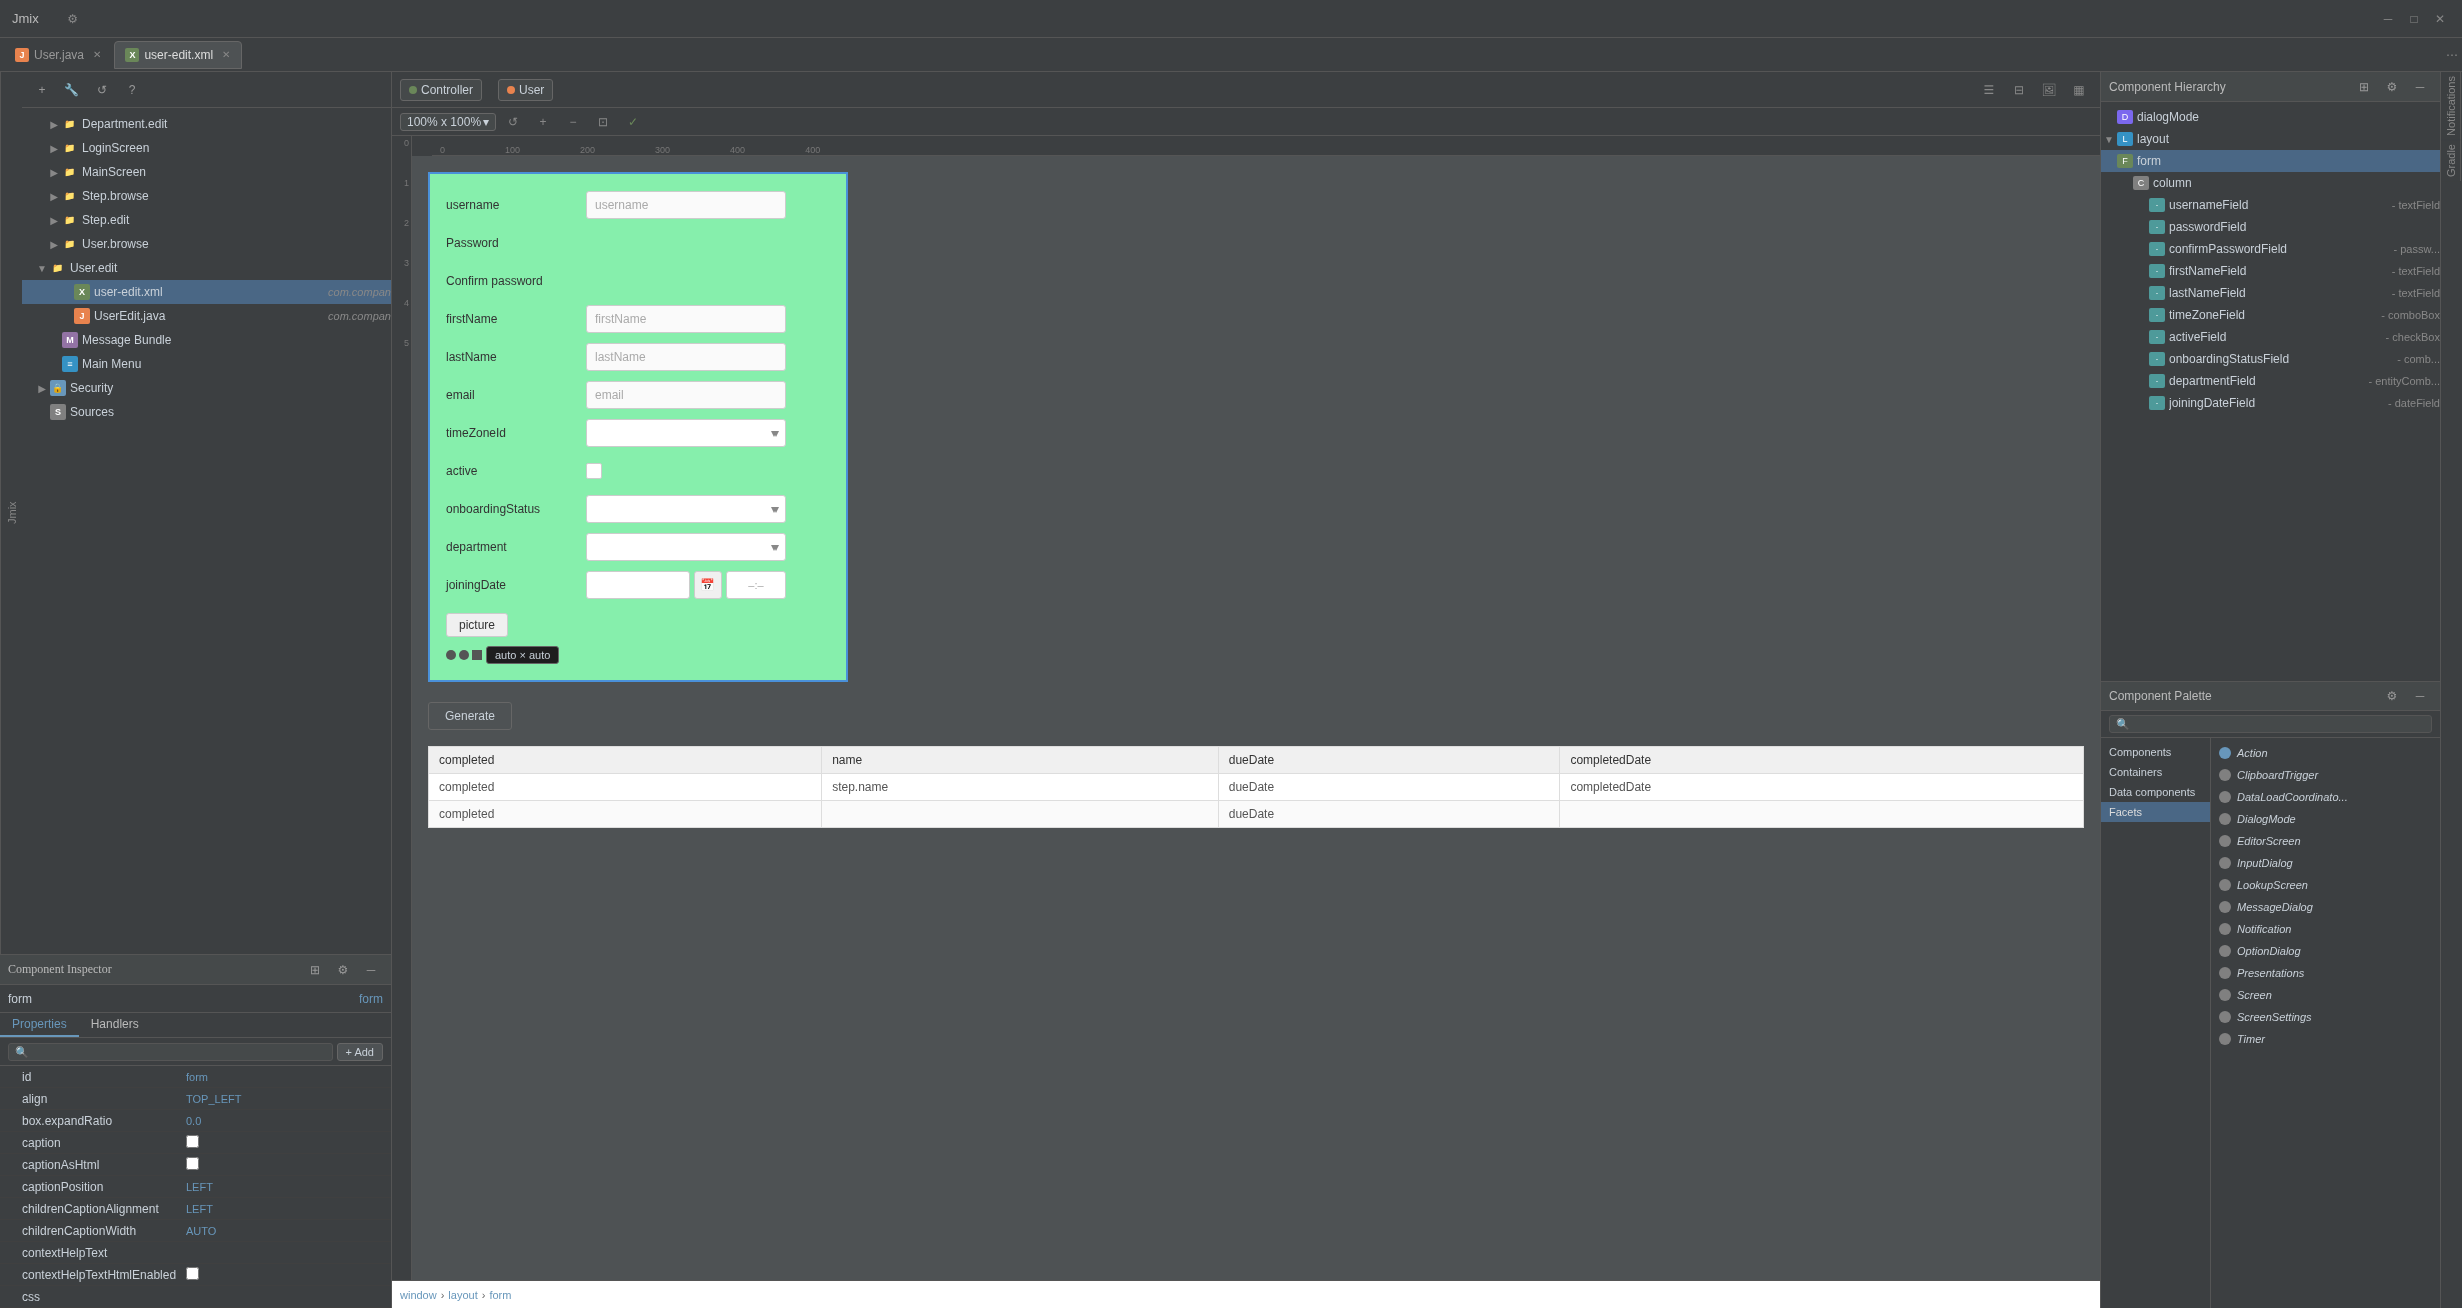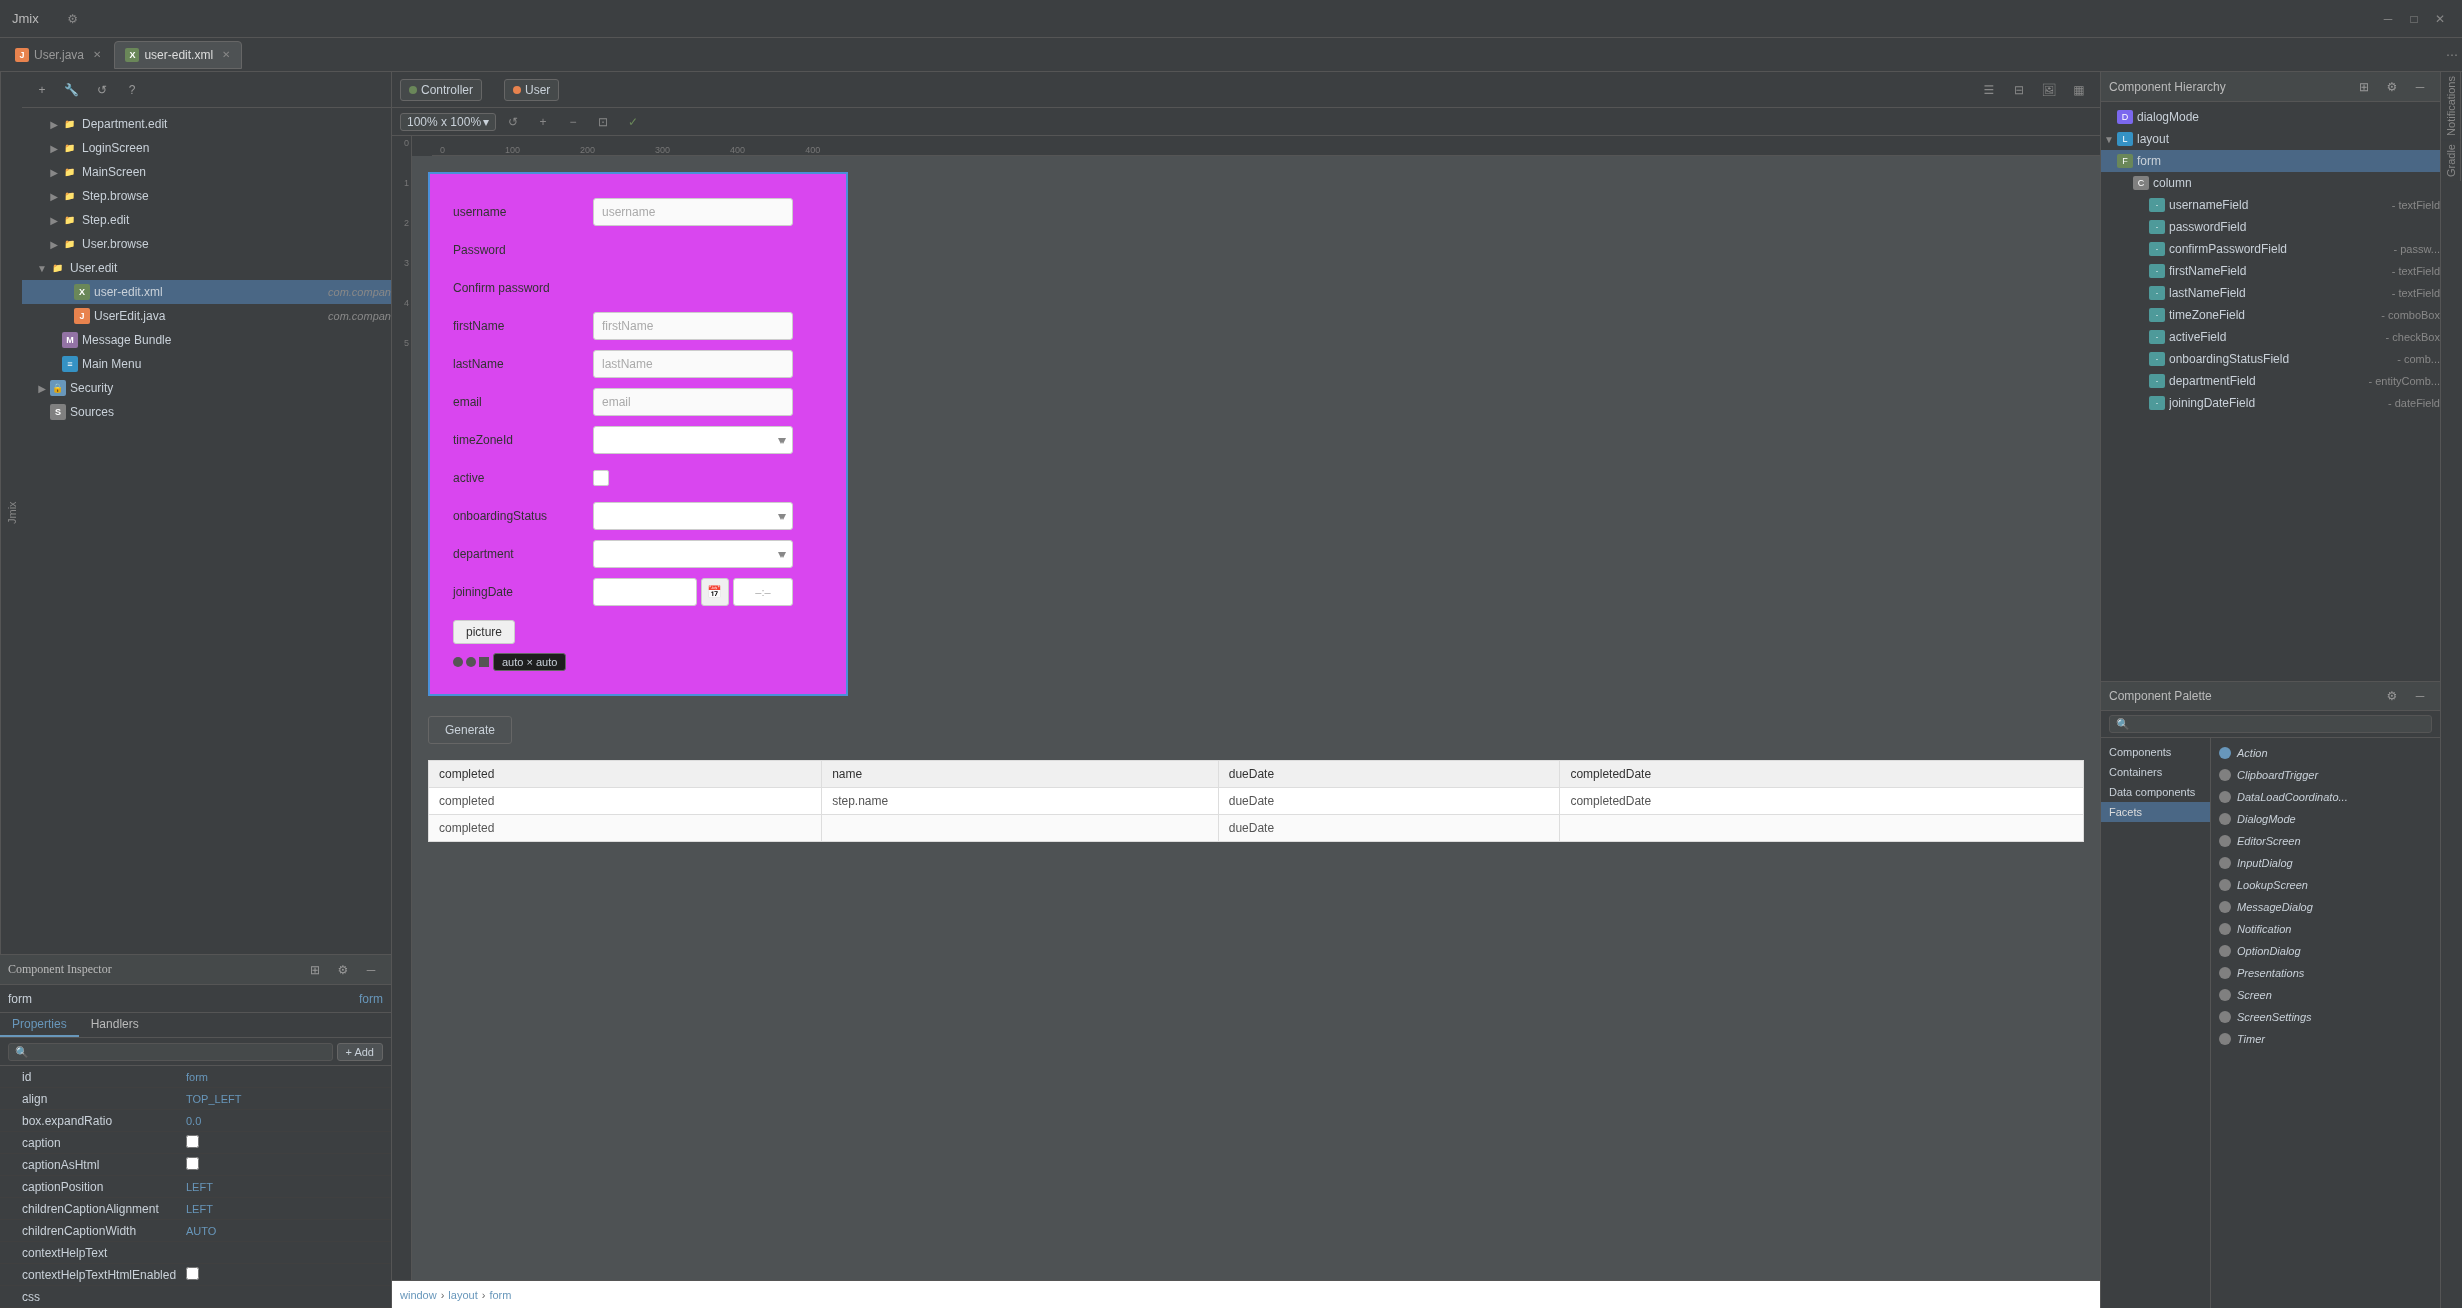--- a/index.html
+++ b/index.html
@@ -54,32 +54,32 @@
     .inspector-search input { flex: 1; background: #45494a; border: 1px solid #555; border-radius: 3px; padding: 2px 6px; font-size: 11px; color: #c9d1d9; outline: none; }
     .add-btn { background: #4e5254; border: 1px solid #666; border-radius: 3px; padding: 2px 8px; font-size: 11px; color: #c9d1d9; cursor: pointer; }
 
     .properties-table { flex: 1; overflow-y: auto; }
     .prop-row { display: flex; align-items: center; height: 22px; border-bottom: 1px solid #404040; }
     .prop-name { width: 180px; padding: 0 22px; font-size: 12px; color: #c9d1d9; flex-shrink: 0; }
     .prop-value { flex: 1; padding: 0 6px; font-size: 11px; color: #6897BB; }
     .prop-value.bool { color: #c9d1d9; }
     .prop-value input[type=checkbox] { cursor: pointer; }
     .editor-toolbar { display: flex; align-items: center; height: 36px; padding: 0 8px; gap: 4px; border-bottom: 1px solid #555; background: #3c3f41; }
-    .editor-toolbar-left { display: flex; align-items: center; gap: 22px; flex: 1; }
+    .editor-toolbar-left { display: flex; align-items: center; gap: 16px; flex: 1; }
     .controller-btn { display: flex; align-items: center; gap: 4px; padding: 3px 8px; background: #45494a; border: 1px solid #666; border-radius: 3px; cursor: pointer; font-size: 12px; color: #c9d1d9; }
     .controller-btn .dot { width: 8px; height: 8px; border-radius: 50%; background: #6a8759; }
     .user-btn { display: flex; align-items: center; gap: 4px; padding: 3px 8px; background: #45494a; border: 1px solid #666; border-radius: 3px; cursor: pointer; font-size: 12px; color: #c9d1d9; }
     .user-btn .dot { width: 8px; height: 8px; border-radius: 50%; background: #e8834e; }
     .editor-toolbar-right { display: flex; align-items: center; gap: 4px; }
     .toolbar-icon-btn { width: 26px; height: 26px; display: flex; align-items: center; justify-content: center; cursor: pointer; color: #888; border-radius: 3px; }
 
     
     .zoom-bar { display: flex; align-items: center; gap: 4px; padding: 0 8px; height: 28px; background: #3c3f41; border-bottom: 1px solid #555; }
     .zoom-control { display: flex; align-items: center; gap: 2px; background: #45494a; border: 1px solid #666; border-radius: 3px; padding: 1px 6px; font-size: 12px; }
-    .form-preview { background: #d946ef; border: 2px solid #4a90d9; min-width: 420px; display: inline-block; padding: 23px; position: relative; }
+    .form-preview { background: #86efac; border: 2px solid #4a90d9; min-width: 420px; display: inline-block; padding: 16px; position: relative; }
     .form-row { display: flex; align-items: center; margin-bottom: 8px; min-height: 30px; }
     .form-label { width: 140px; font-size: 12px; color: #333; flex-shrink: 0; }
     .form-input { flex: 1; height: 28px; border: 1px solid #ccc; border-radius: 3px; padding: 0 8px; font-size: 12px; color: #666; background: #fafafa; display: flex; align-items: center; max-width: 200px; }
     .form-input-placeholder { color: #aaa; }
     .form-select { flex: 1; height: 28px; border: 1px solid #ccc; border-radius: 3px; padding: 0 8px; font-size: 12px; background: white; display: flex; align-items: center; max-width: 200px; position: relative; }
     .form-select::after { content: '▾'; position: absolute; right: 8px; color: #888; }
     .form-checkbox { width: 16px; height: 16px; border: 1px solid #ccc; border-radius: 2px; background: white; }
     .form-date { display: flex; gap: 4px; flex: 1; max-width: 200px; }
     .form-date-field { flex: 1; height: 28px; border: 1px solid #ccc; border-radius: 3px; padding: 0 8px; font-size: 12px; background: white; display: flex; align-items: center; }
     .form-date-btn { width: 28px; height: 28px; border: 1px solid #ccc; border-radius: 3px; background: #f0f0f0; display: flex; align-items: center; justify-content: center; font-size: 12px; }

